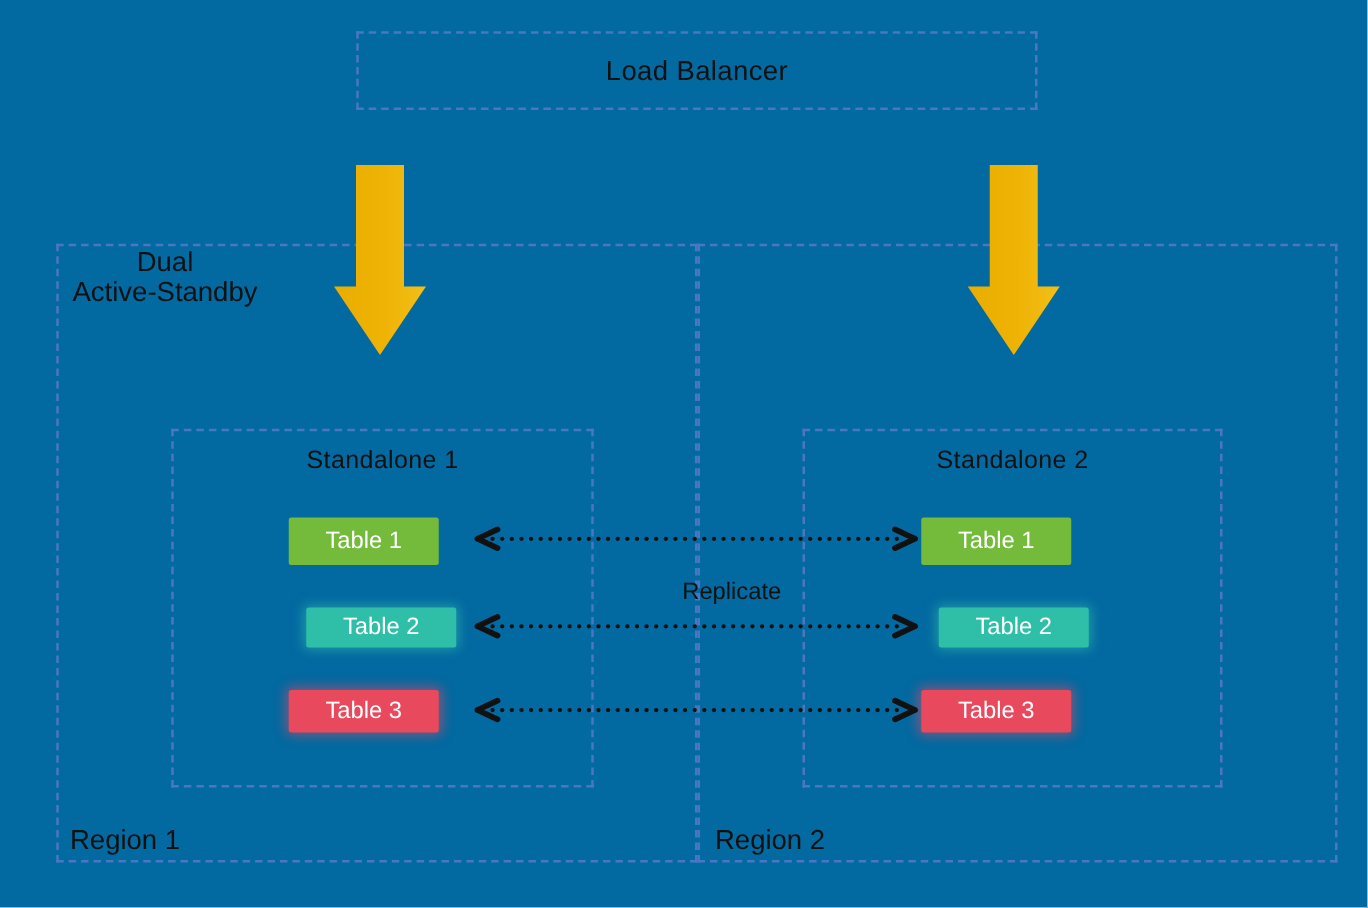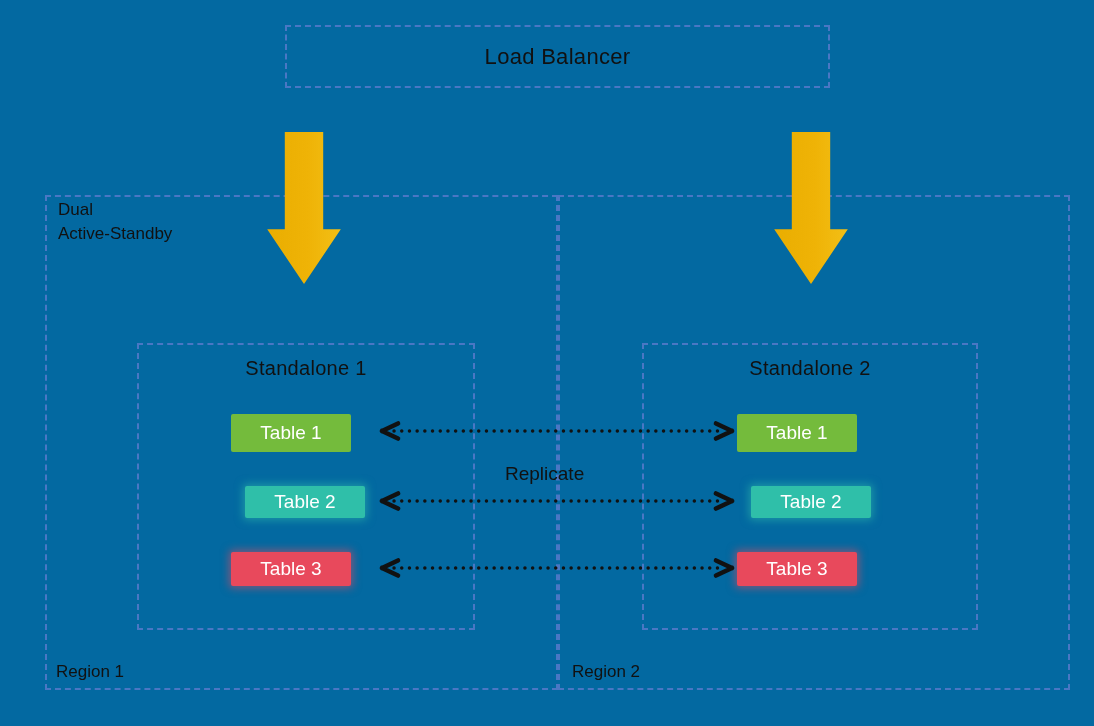--- a/index.html
+++ b/index.html
@@ -33,28 +33,28 @@
 
   .standalone1 { left: 137px; top: 343px; width: 338px; height: 287px; }
   .standalone2 { left: 642px; top: 343px; width: 336px; height: 287px; }
   .standalone-title {
     position: absolute; left: 0; right: 0; top: 12px;
     text-align: center; font-size: 20px; letter-spacing: .3px;
   }
 
   
   .note {
-    position: absolute; font-size: 17px; line-height: 24px; white-space: nowrap;
+    position: absolute; font-size: 22px; line-height: 24px; white-space: nowrap; text-align: center;
   }
   .corner-note   { left: 58px;  top: 198px; }
   .region1-label { left: 56px;  top: 660px; }
   .region2-label { left: 572px; top: 660px; }
   .replicate-label {
     position: absolute; left: 505px; top: 463px; width: 120px;
-    text-align: left; font-size: 19px;
+    text-align: right; font-size: 19px;
   }
 
   
   .table-node {
     position: absolute;
     width: 120px;
     display: flex; align-items: center; justify-content: center;
     color: #ffffff; font-size: 19px;
     border-radius: 2px;
   }

